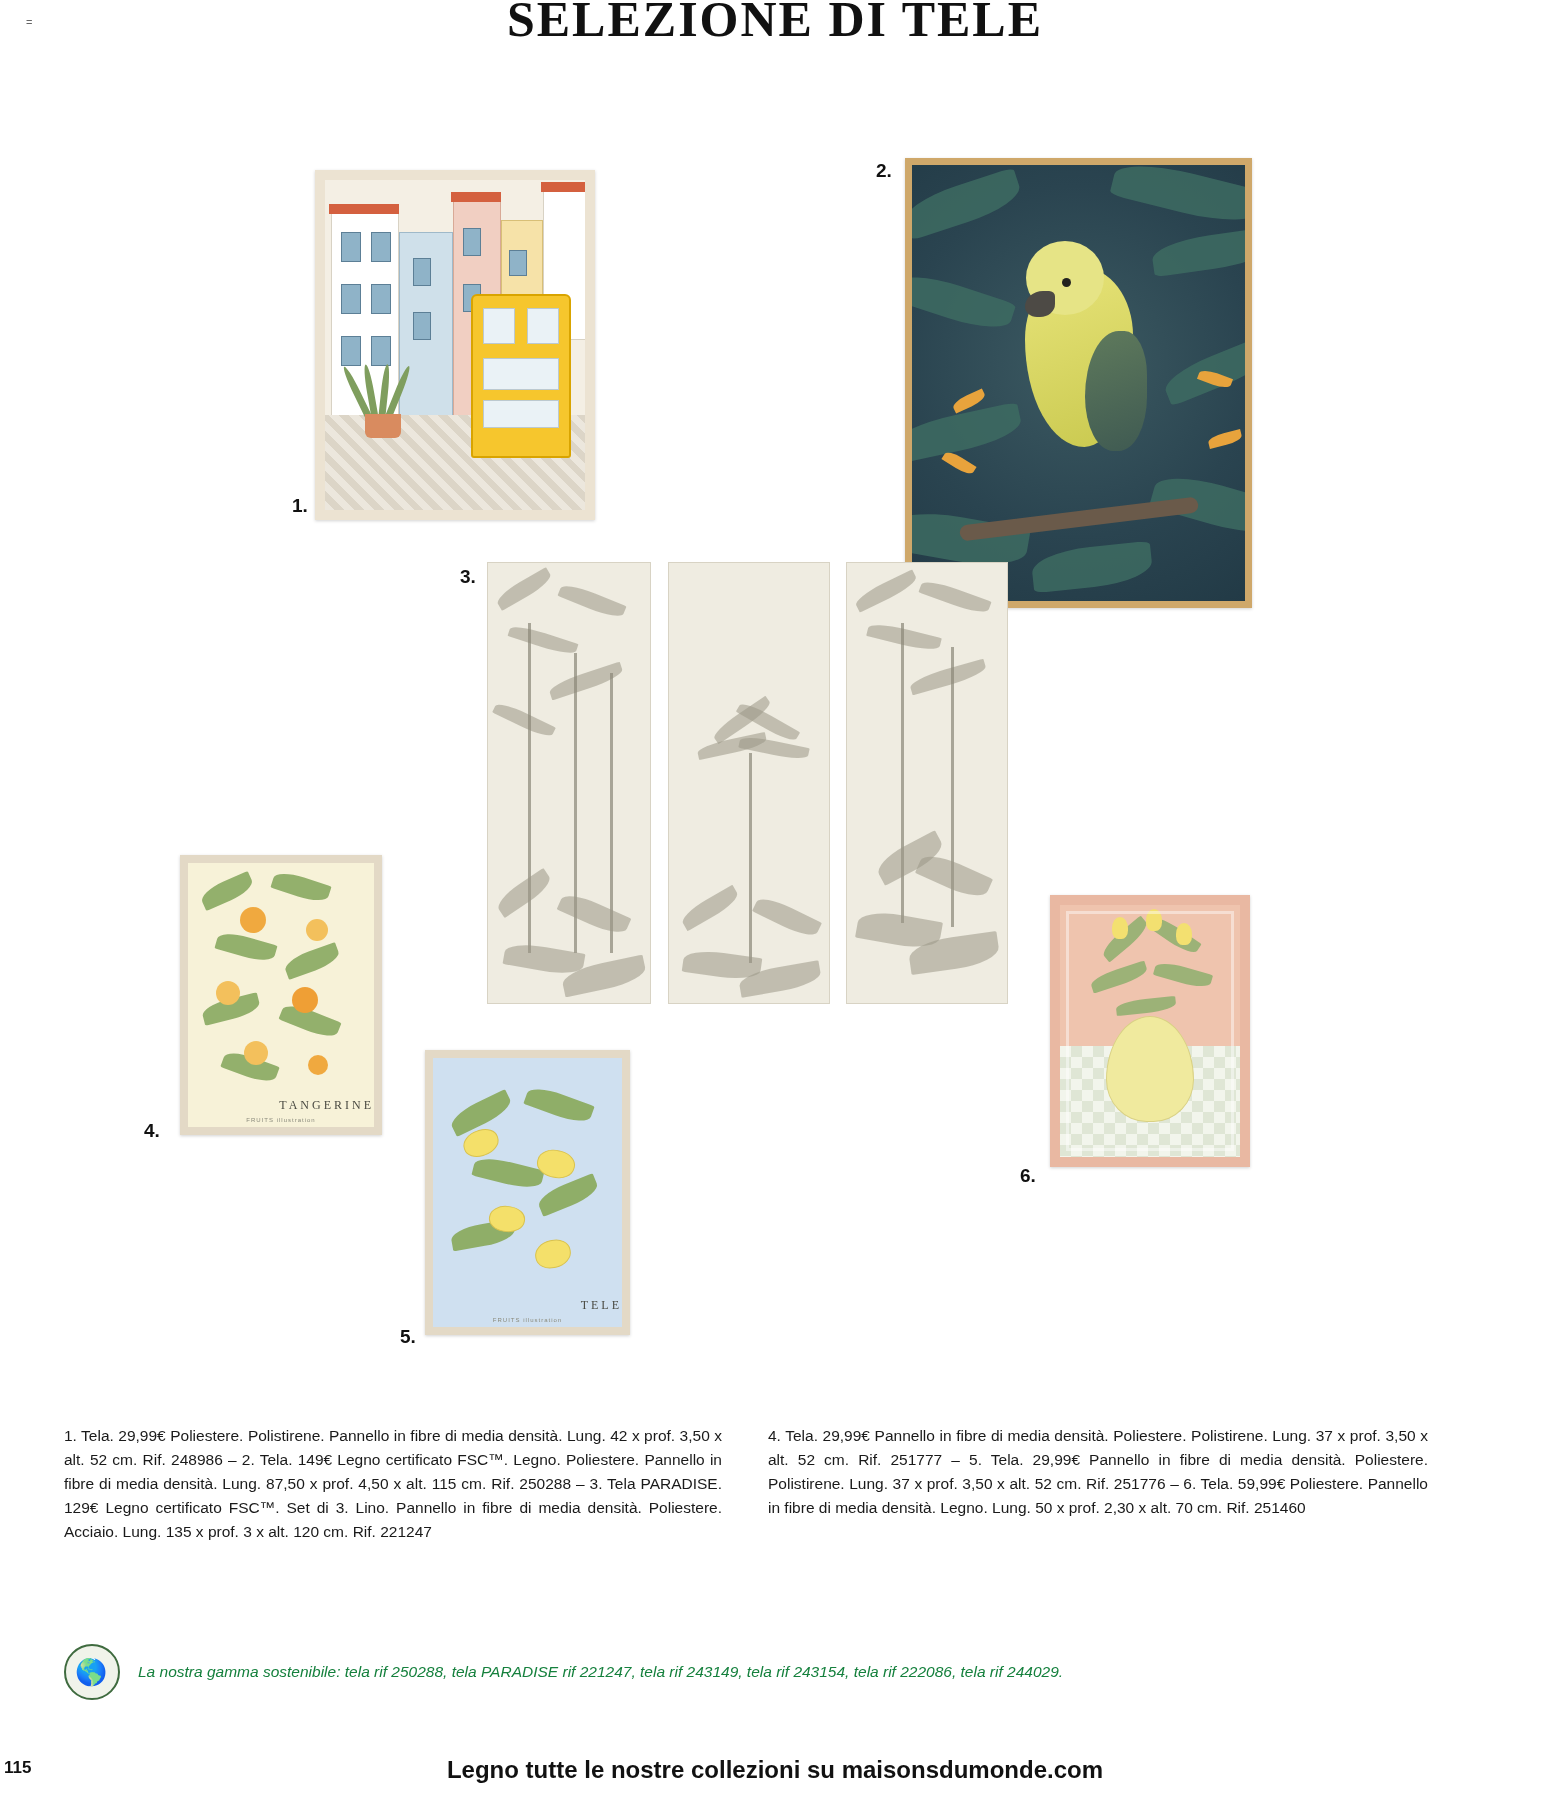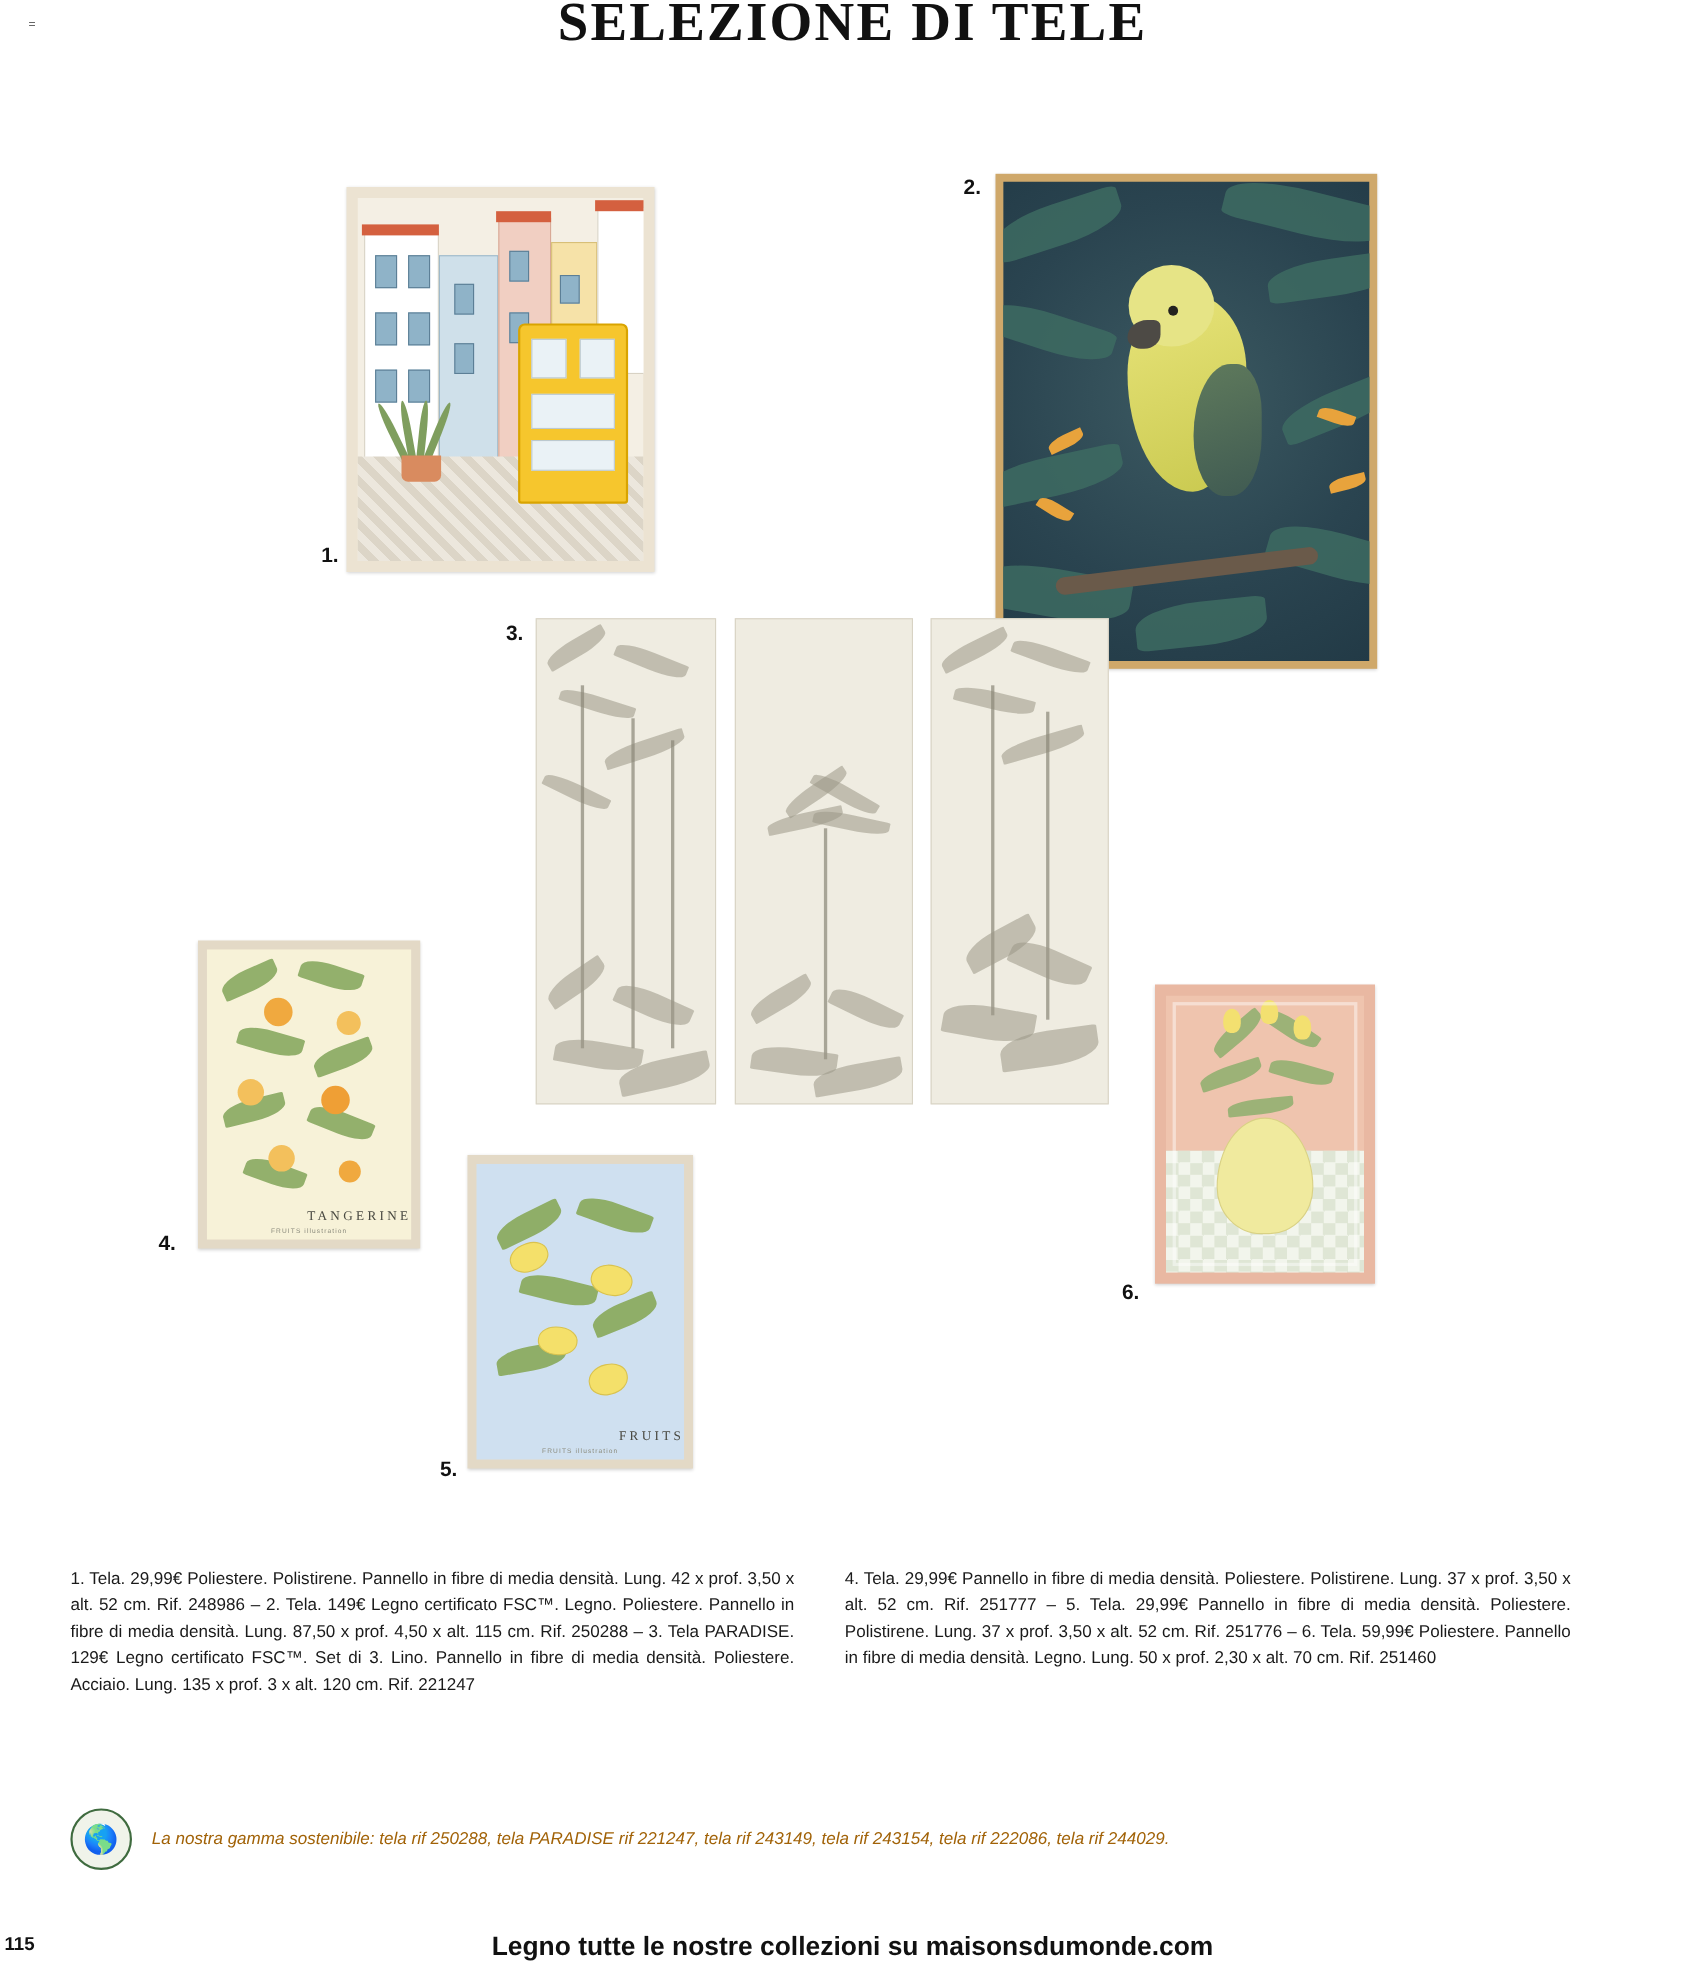--- a/index.html
+++ b/index.html
@@ -194,21 +194,21 @@
     position:absolute; left:64px; top:1645px; width:1400px; height:54px;
     display:flex; align-items:center; gap:18px;
   }
   .eco-badge {
     width:52px; height:52px; border-radius:50%;
     background:#f0f3ea; border:2px solid #3f6b3f;
     display:flex; align-items:center; justify-content:center;
     color:#3f6b3f; font-size:26px; line-height:1;
   }
   .eco-text {
-    font-style:italic; font-size:15.5px; color:#a16207;
+    font-style:italic; font-size:15.5px; color:#15803d;
   }
 
   
   .footer {
     position:absolute; left:0; bottom:16px; width:100%; text-align:center;
     font-size:24px; font-weight:700; color:#111;
   }
   .page-num {
     position:absolute; left:4px; bottom:22px; font-size:17px; font-weight:700; color:#111;
   }
@@ -372,21 +372,21 @@
     <div class="lem-leaf" style="left:92px;  top:36px;  width:68px; height:22px; transform:rotate(20deg);"></div>
     <div class="lem-leaf" style="left:40px;  top:104px; width:70px; height:22px; transform:rotate(14deg);"></div>
     <div class="lem-leaf" style="left:104px; top:126px; width:62px; height:22px; transform:rotate(-22deg);"></div>
     <div class="lem-leaf" style="left:18px;  top:166px; width:64px; height:22px; transform:rotate(-10deg);"></div>
 
     <div class="lem-fruit" style="left:30px;  top:72px;  width:34px; height:24px; transform:rotate(-18deg);"></div>
     <div class="lem-fruit" style="left:104px; top:92px;  width:36px; height:26px; transform:rotate(14deg);"></div>
     <div class="lem-fruit" style="left:56px;  top:148px; width:34px; height:24px; transform:rotate(8deg);"></div>
     <div class="lem-fruit" style="left:102px; top:182px; width:34px; height:26px; transform:rotate(-12deg);"></div>
 
-    <div class="poster-cap">FRUITS</div>
+    <div class="poster-cap">TELE</div>
     <div class="poster-sub">FRUITS illustration</div>
   </div>
 </div>
 
 <div class="num" style="left:1020px; top:1165px;">6.</div>
 <div class="frame" id="art6">
   <div class="canvas">
     <div class="vase-top"></div>
     <div class="vase-bottom"></div>
 

